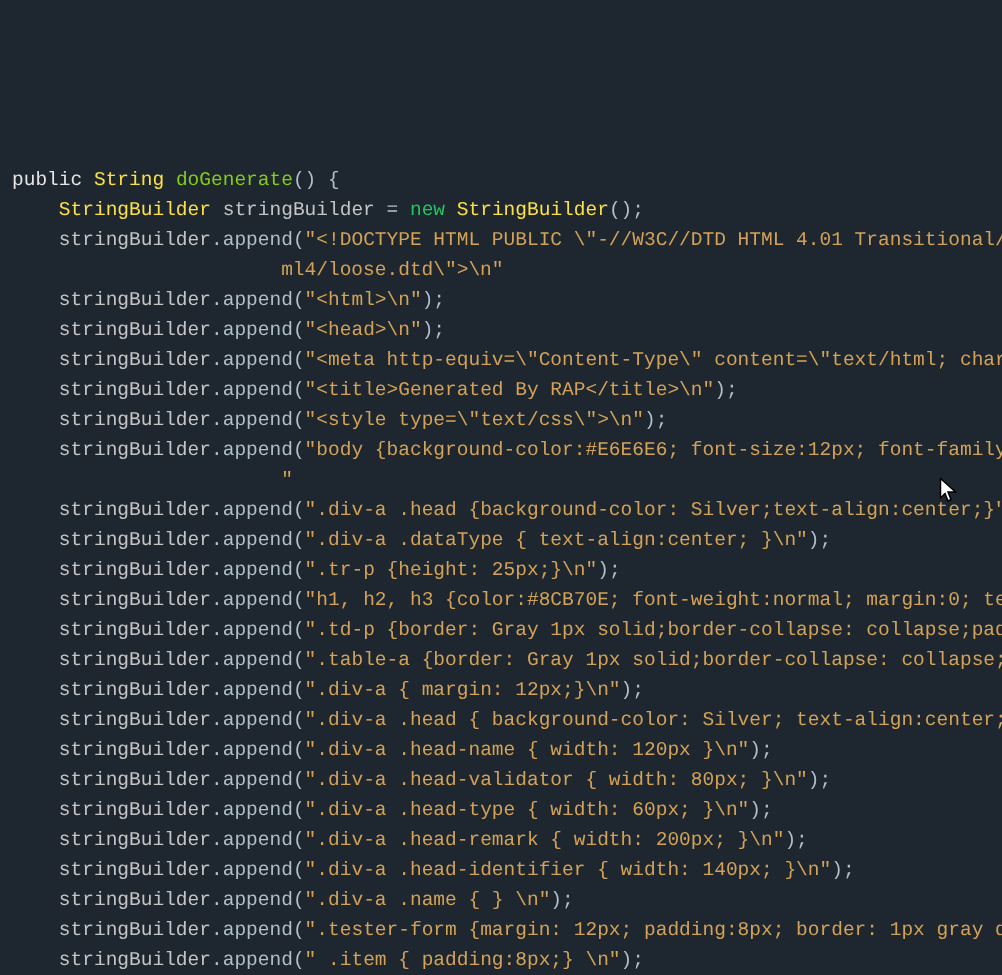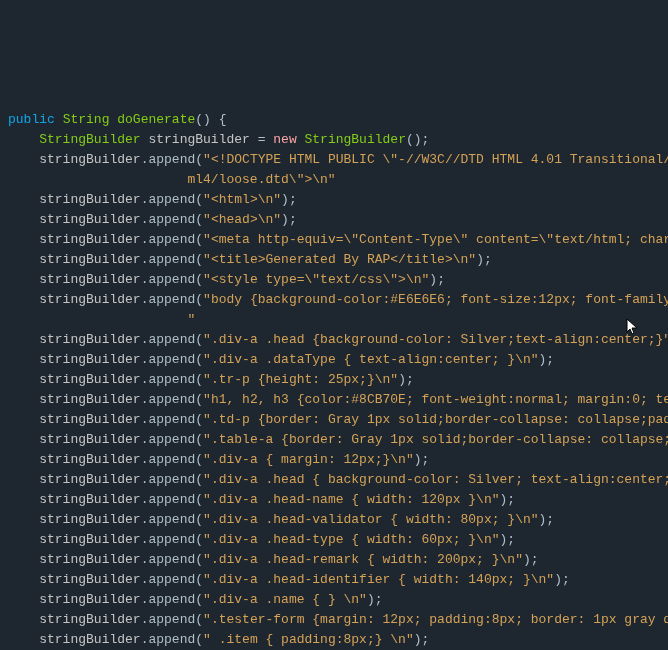--- a/index.html
+++ b/index.html
@@ -10,28 +10,28 @@
     line-height: 20px;
     color: #b0bfc8;
     padding: 10px 0 10px 8px;
     white-space: pre;
     overflow: hidden;
     width: 668px;
     height: 650px;
   }
   .line { display: block; white-space: pre; }
   .line > span { white-space: pre; }
-  .kw { color: #0ea5e9; margin-top: 28px; }
-  .type { color: #84cc16; text-align: center; }
+  .kw { color: #e5e5e5; margin-top: 28px; }
+  .type { color: #fde047; text-align: center; }
   .ident { color: #c5c5c5; }
   .method { color: #b0bfc8; }
   .punct { color: #b0bfc8; }
   .str { color: #d4a256; }
   .fn { color: #84cc16; }
-  .new { color: #fca5a5; }
+  .new { color: #22c55e; }
   .cursor {
     position: absolute;
     left: 626px;
     top: 318px;
     pointer-events: none;
     z-index: 10;
   }
 </style>
 </head>
 <body>

